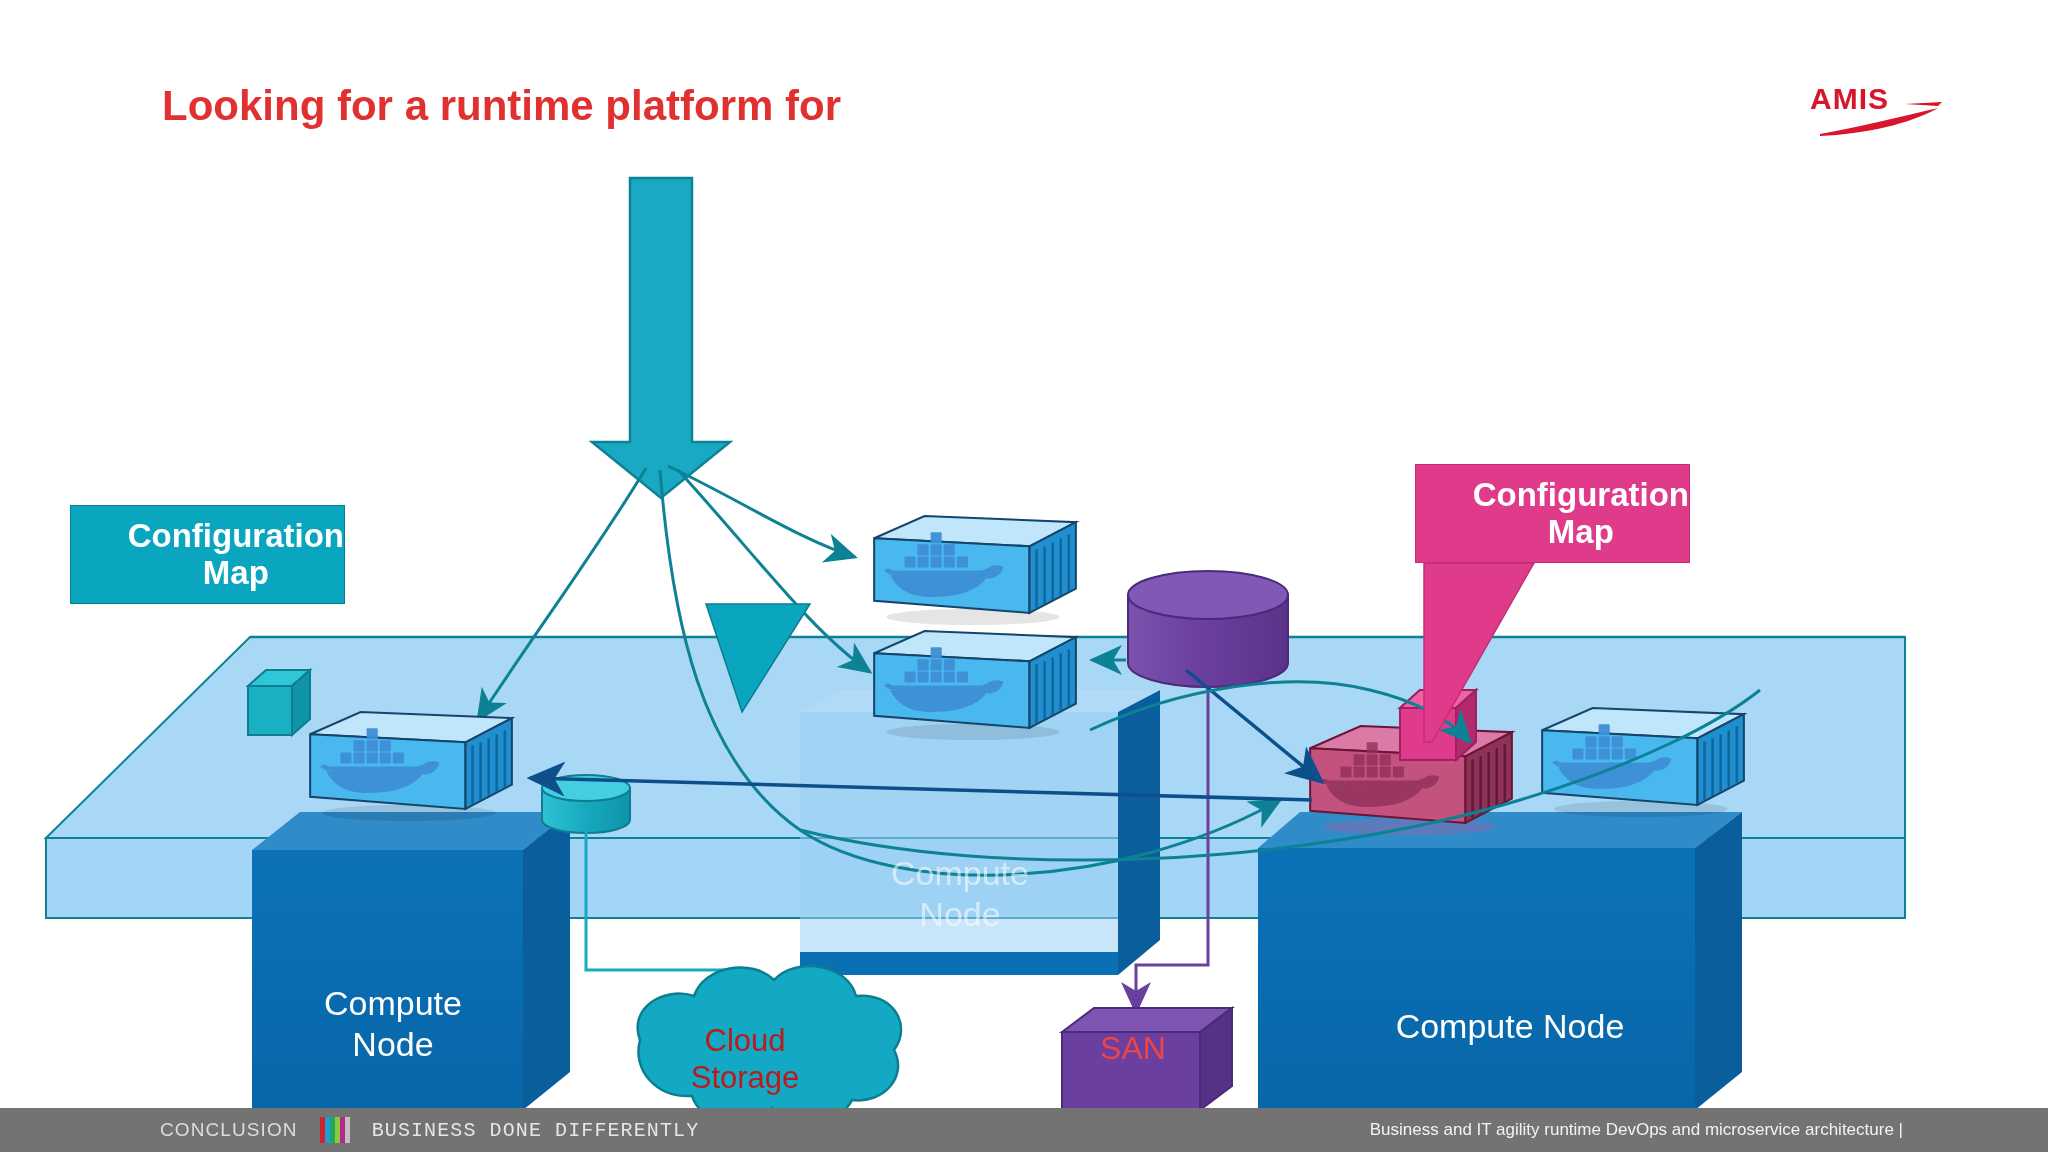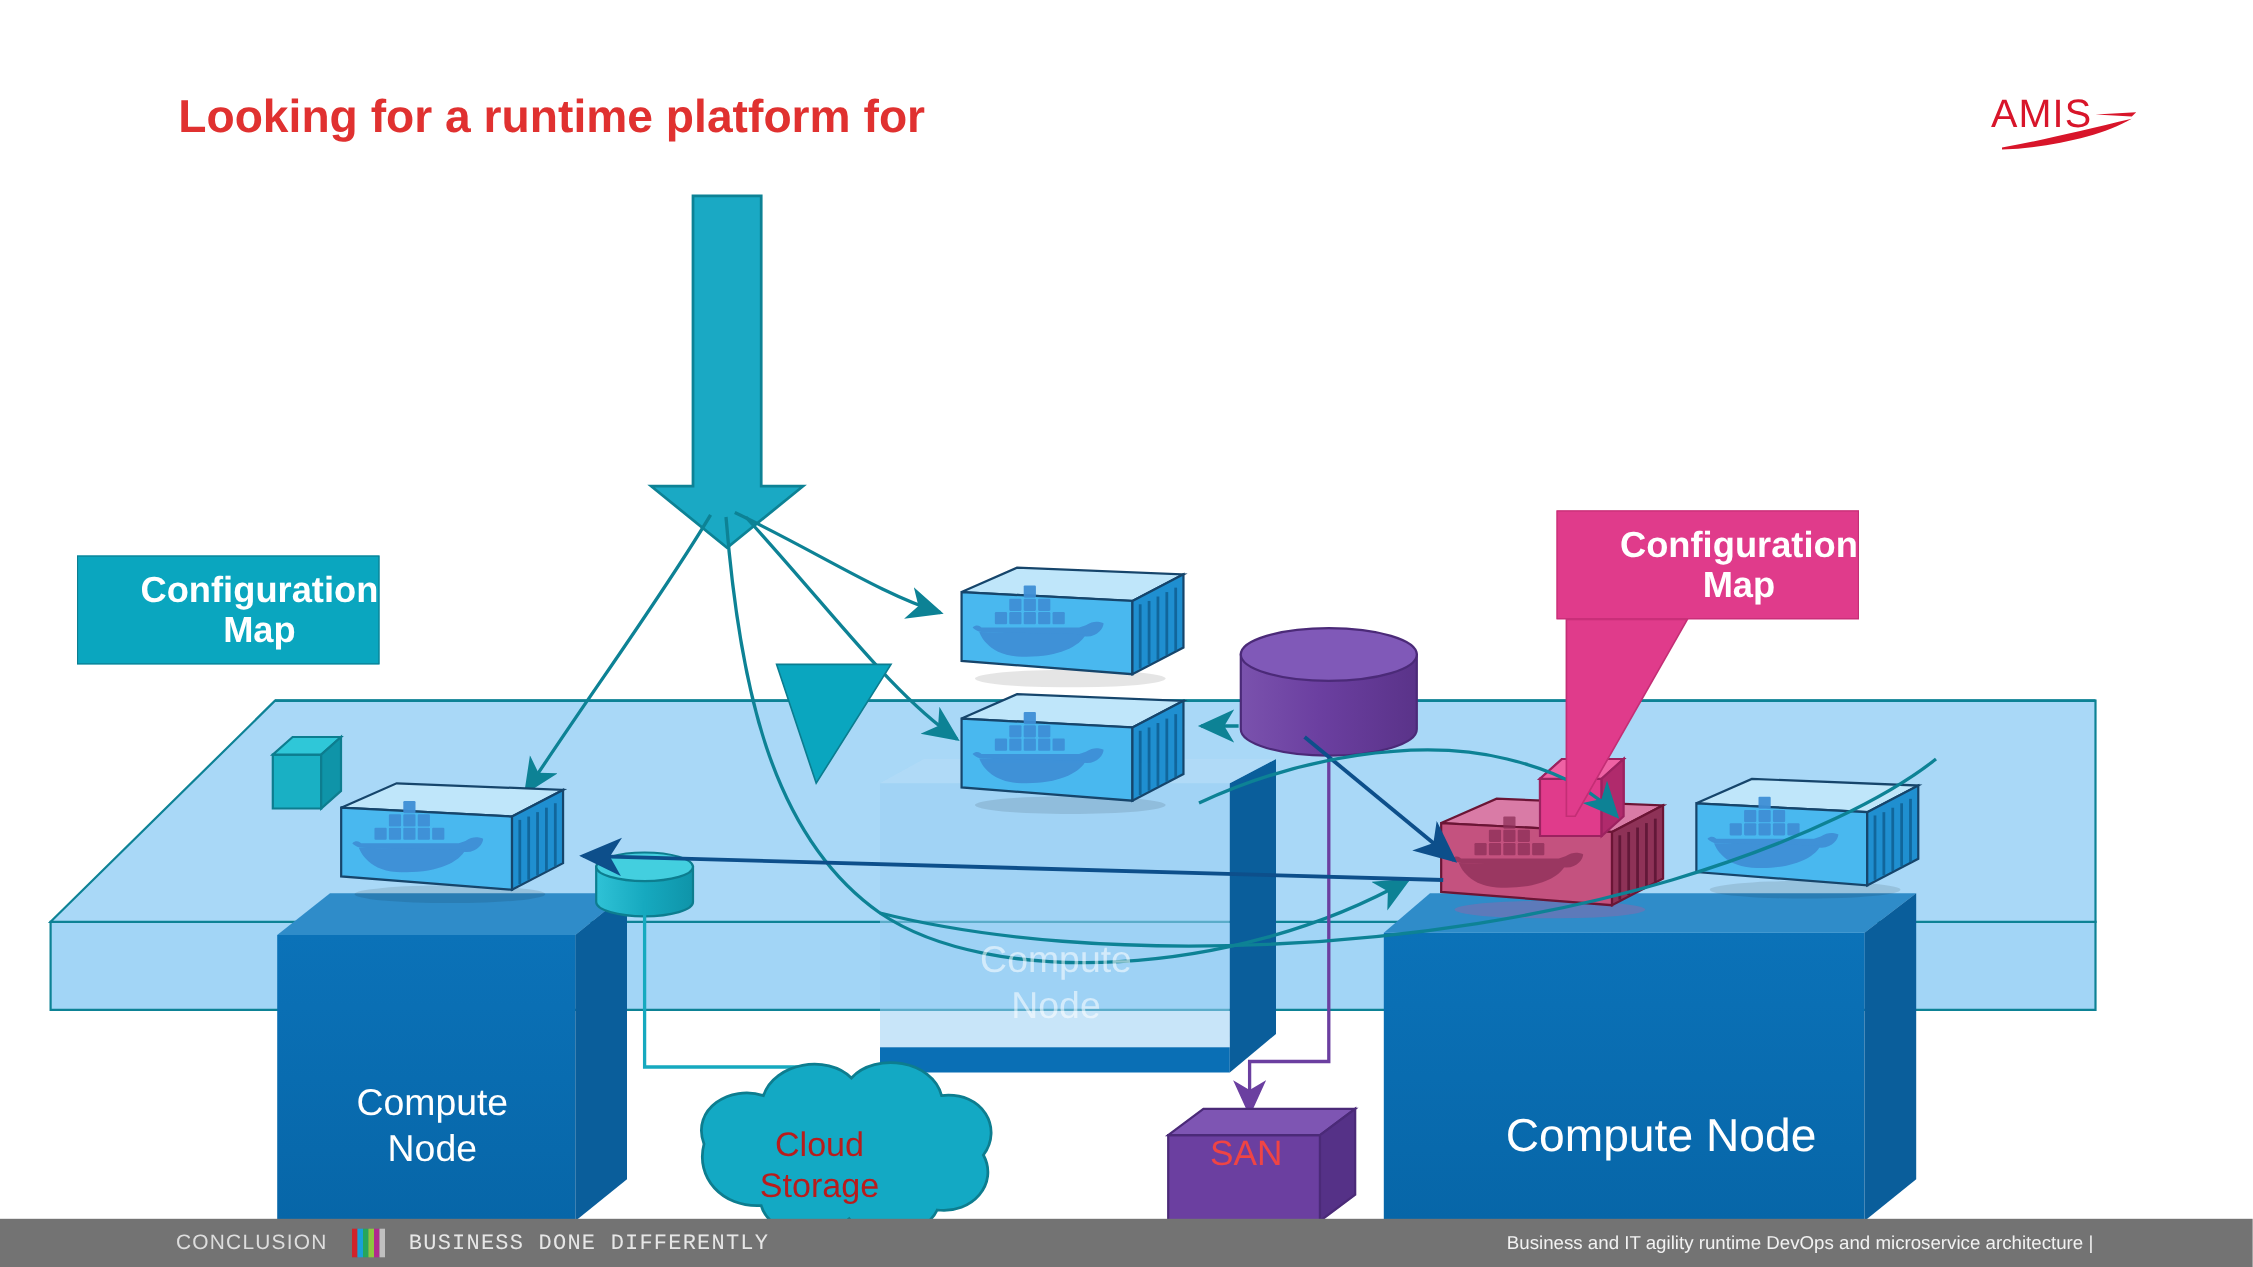--- a/index.html
+++ b/index.html
@@ -40,22 +40,22 @@
   .logo-wrap {
     position: absolute;
     right: 78px;
     top: 82px;
     width: 160px;
     height: 60px;
   }
   .logo-text {
     position: absolute;
     left: 0; top: 0;
-    font-size: 36px;
-    font-weight: normal;
+    font-size: 30px;
+    font-weight: bold;
     color: #d8152a;
     letter-spacing: 1px;
     font-family: "Liberation Sans", sans-serif;
   }
 
   
   #diagram {
     position: absolute;
     left: 0;
     top: 0;
@@ -108,21 +108,21 @@
   .node-label-left {
     left: 248px;
     top: 952px;
     width: 290px;
     font-size: 34px;
   }
   .node-label-right {
     left: 1280px;
     top: 975px;
     width: 460px;
-    font-size: 42px;
+    font-size: 34px;
   }
   .node-label-mid {
     left: 790px;
     top: 822px;
     width: 340px;
     font-size: 34px;
     color: rgba(255,255,255,0.55);
   }
   .cloud-label {
     position: absolute;

